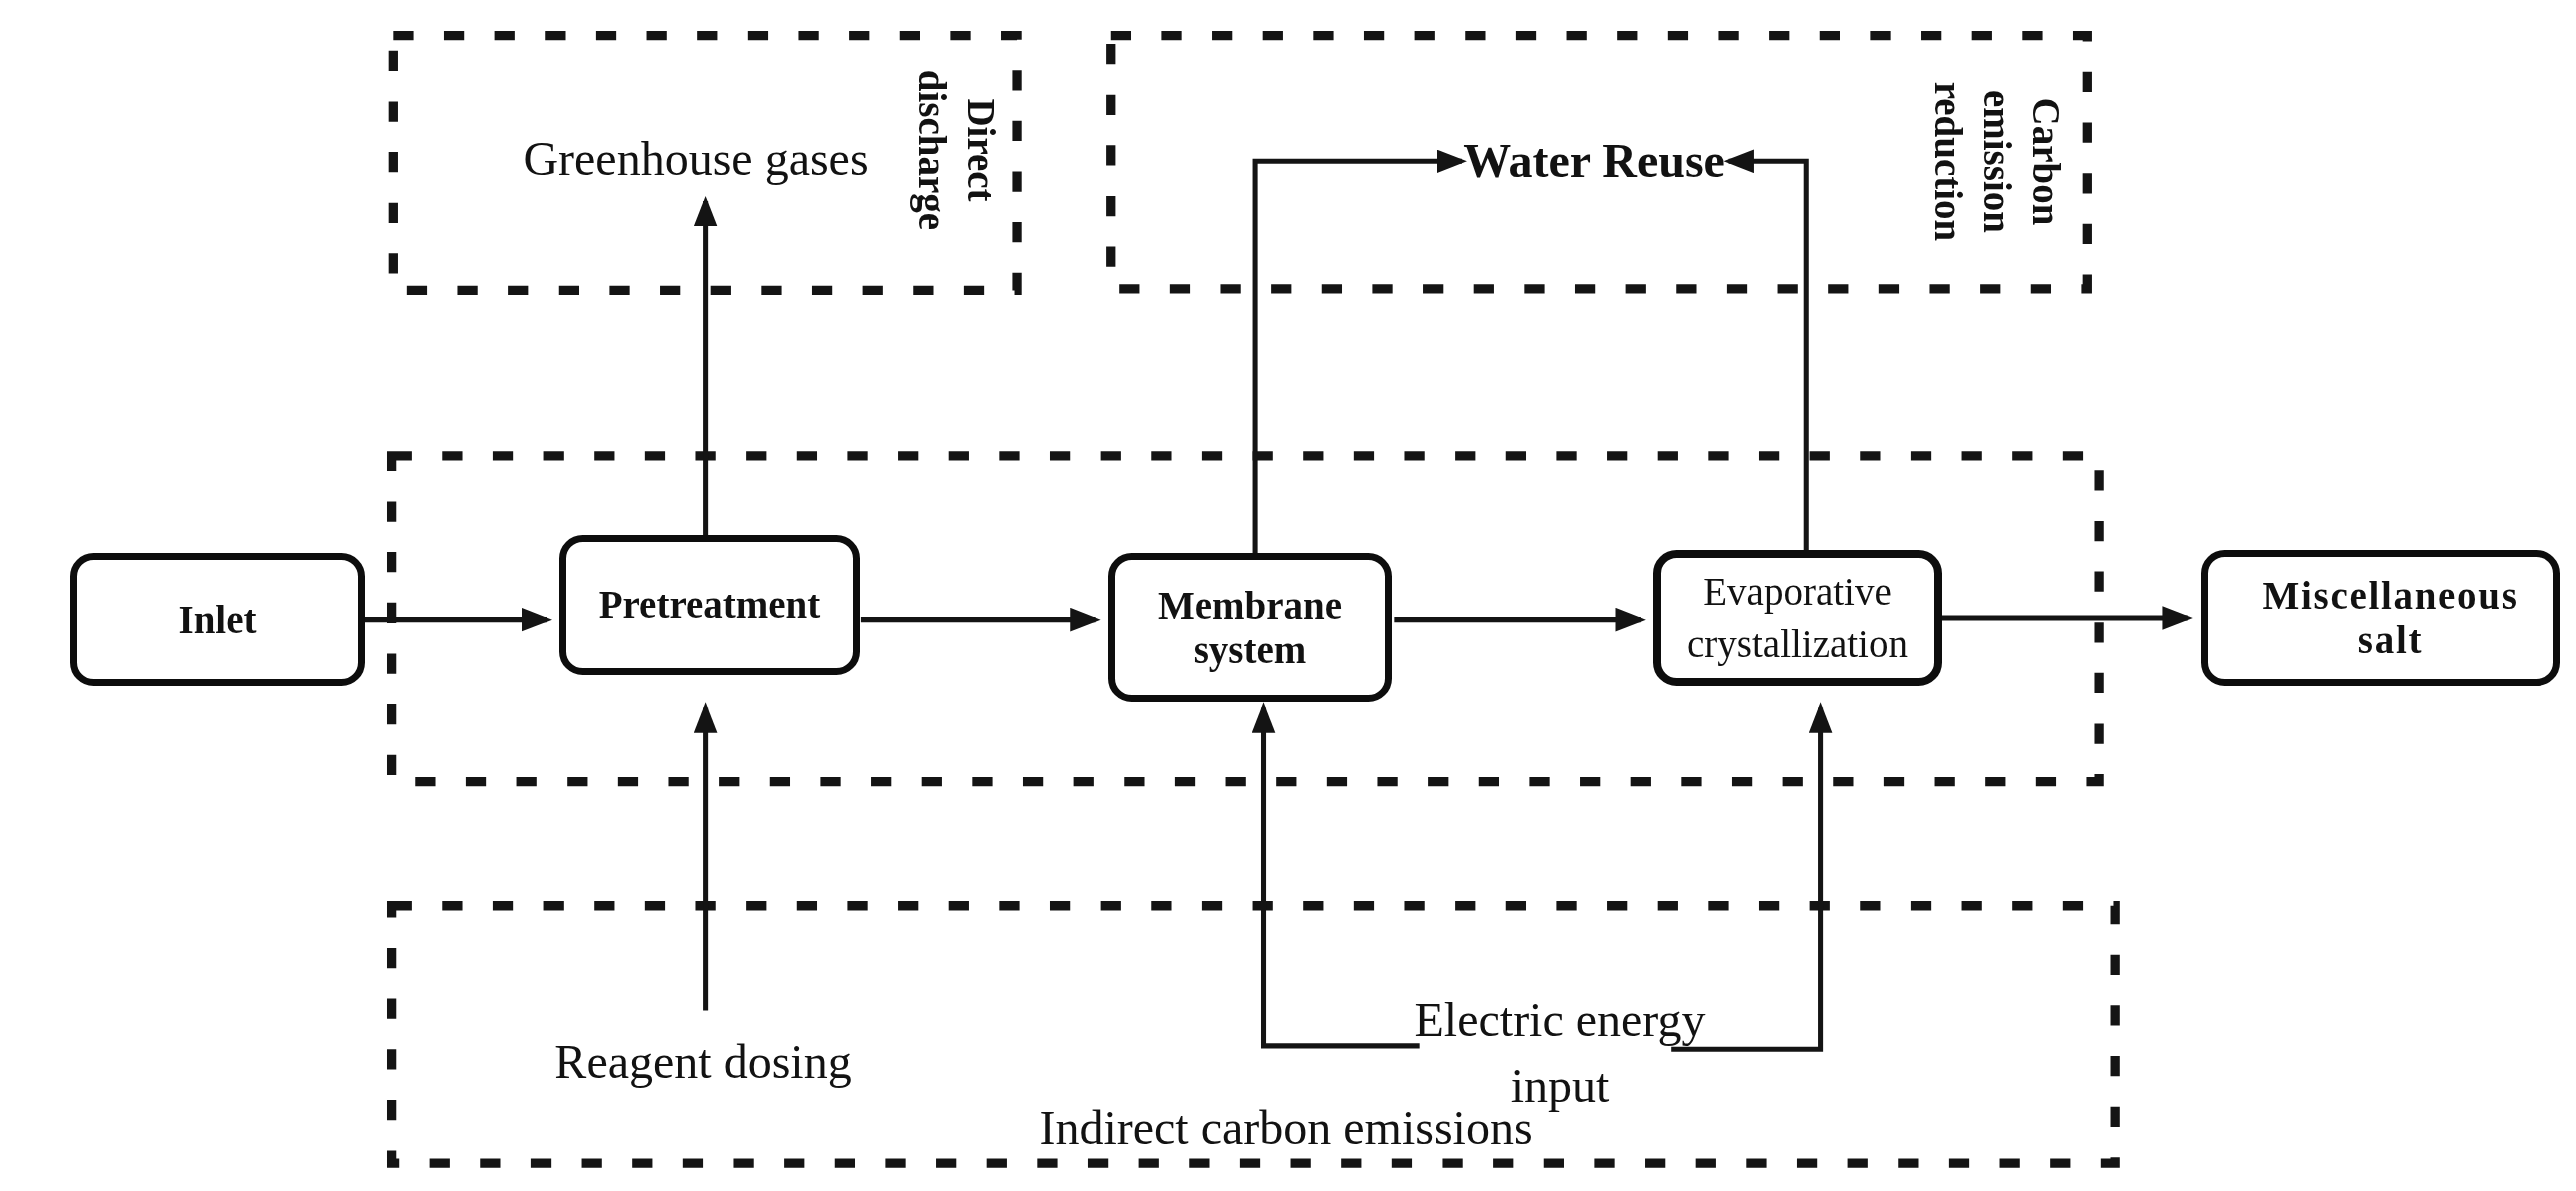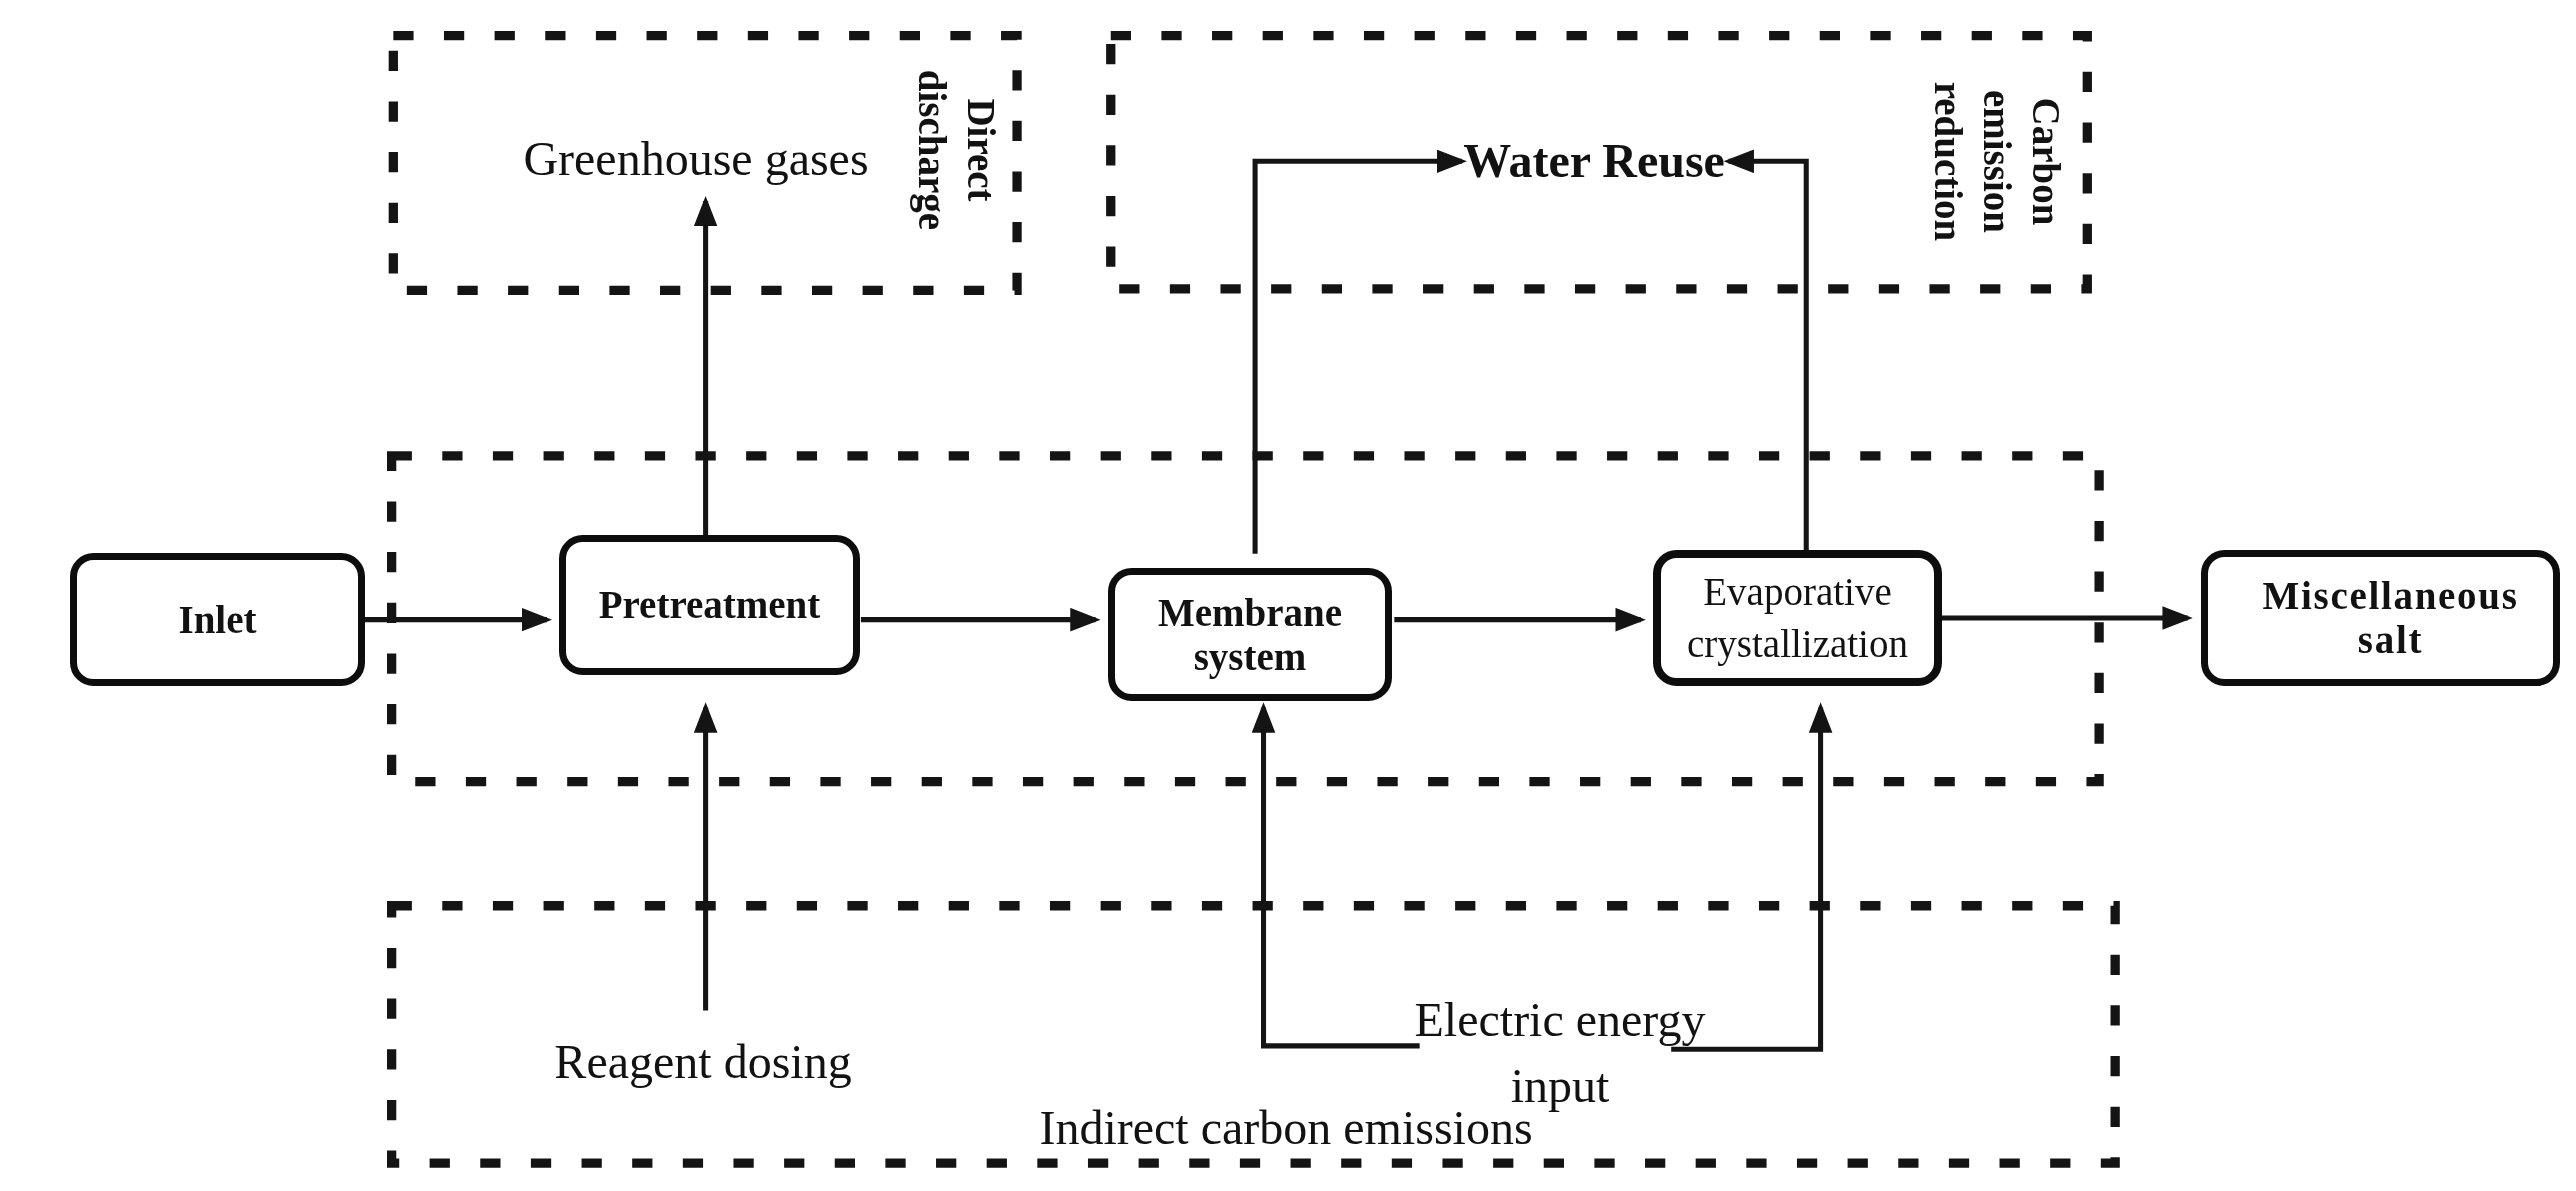--- a/index.html
+++ b/index.html
@@ -102,21 +102,21 @@
   </svg>
 
   <div class="pbox" style="left:22px; top:553px; width:295px; height:133px;margin-left:48px;">
     <span class="bl">Inlet</span>
   </div>
 
   <div class="pbox" style="left:559px; top:535px; width:301px; height:140px;">
     <span class="bl">Pretreatment</span>
   </div>
 
-  <div class="pbox" style="left:1108px; top:568px; width:284px; height:133px;text-align:center;">
+  <div class="pbox" style="left:1108px; top:553px; width:284px; height:149px;text-align:center;">
     <span class="bl">Membrane</span>
     <span class="bl">system</span>
   </div>
 
   <div class="pbox regular" style="left:1653px; top:550px; width:289px; height:136px; border-width:8.4px;">
     <span class="bl">Evaporative</span>
     <span class="bl">crystallization</span>
   </div>
 
   <div class="pbox" style="left:2201px; top:550px; width:359px; height:136px;padding-left:20px;">

